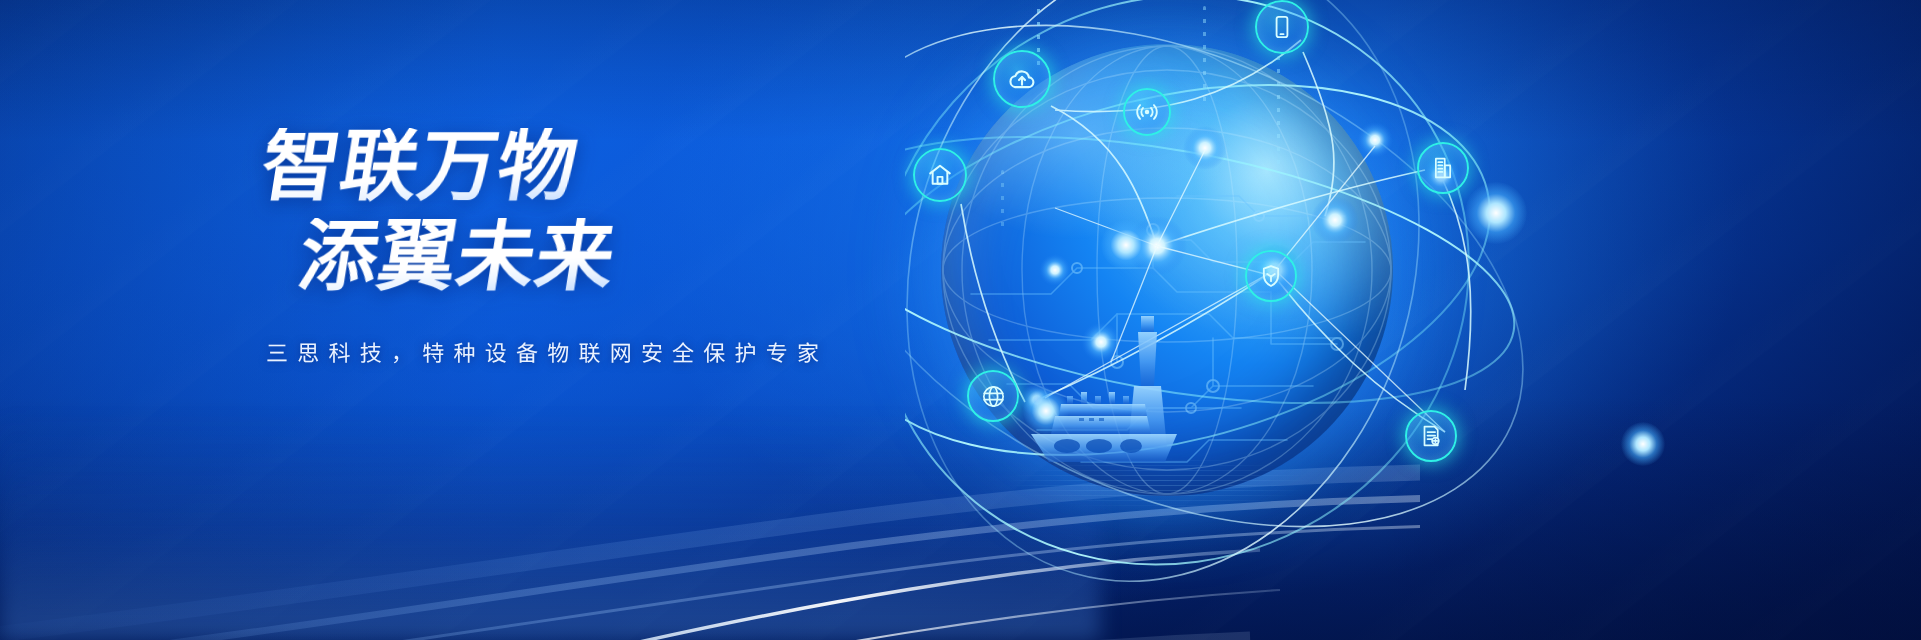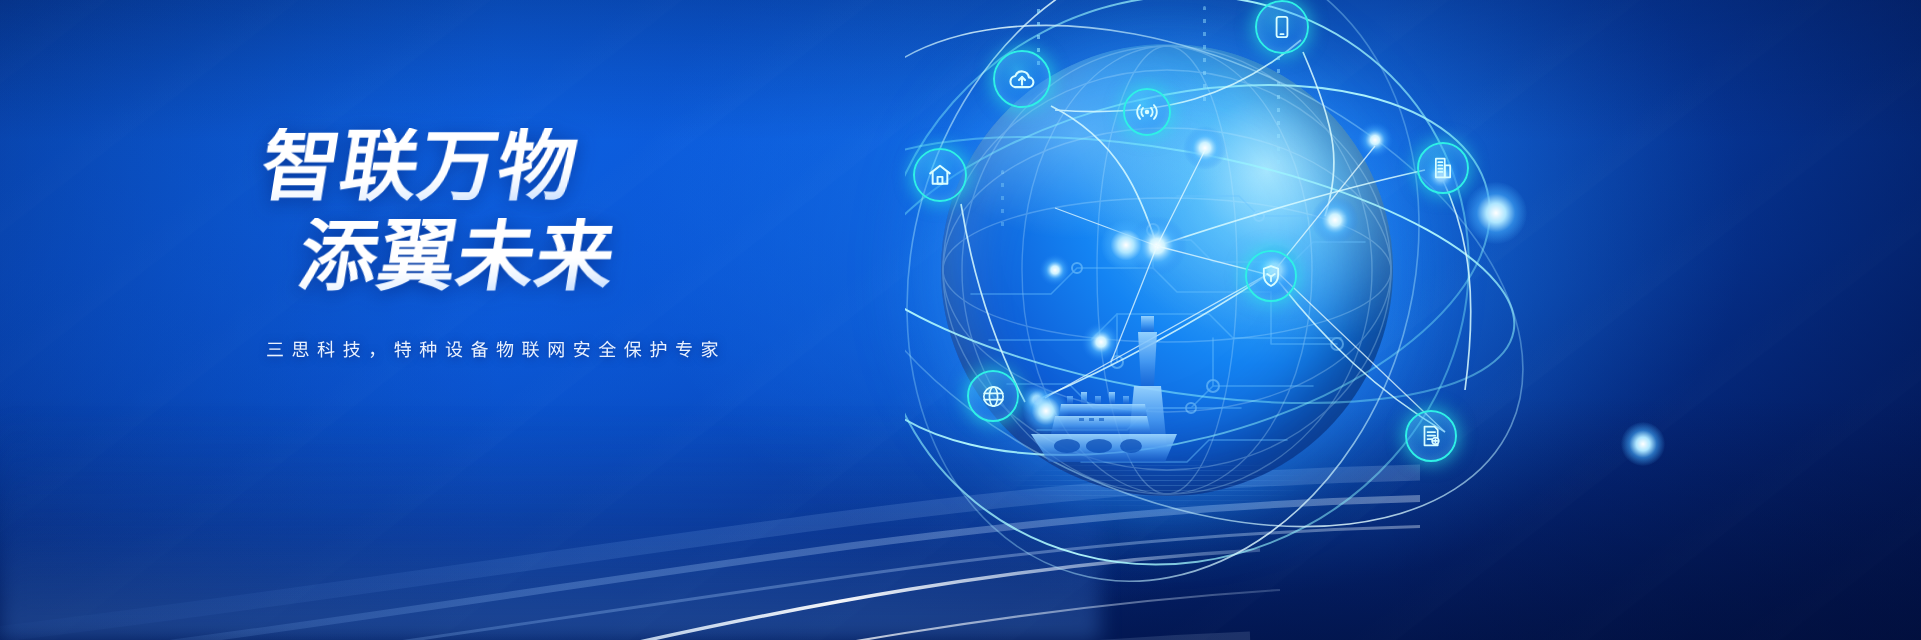--- a/index.html
+++ b/index.html
@@ -63,21 +63,21 @@
     background:linear-gradient(176deg,#ffffff 0%,#ffffff 48%,#eaf3ff 62%,#bcd8ff 80%,#ffffff 100%);
     -webkit-background-clip:text; background-clip:text;
     color:transparent; -webkit-text-fill-color:transparent;
     filter:drop-shadow(0 3px 10px rgba(0,30,110,.55));
   }
   .line-1{ font-size:78px; transform:skewX(-9deg); margin-left:4px; }
   .line-2{ font-size:78px; transform:skewX(-9deg); margin-left:42px; margin-top:14px; }
 
   .subtitle{
     margin-top:40px; margin-left:8px;
-    font-size:18px;
+    font-size:22px;
     letter-spacing:.42em;
     color:#eaf2ff;
     white-space:nowrap;
     text-shadow:0 1px 8px rgba(0,26,100,.6);
     font-weight:400;
   }
 
   
   .globe-wrap{ position:absolute; left:905px; top:-30px; width:1016px; height:700px; }
 

